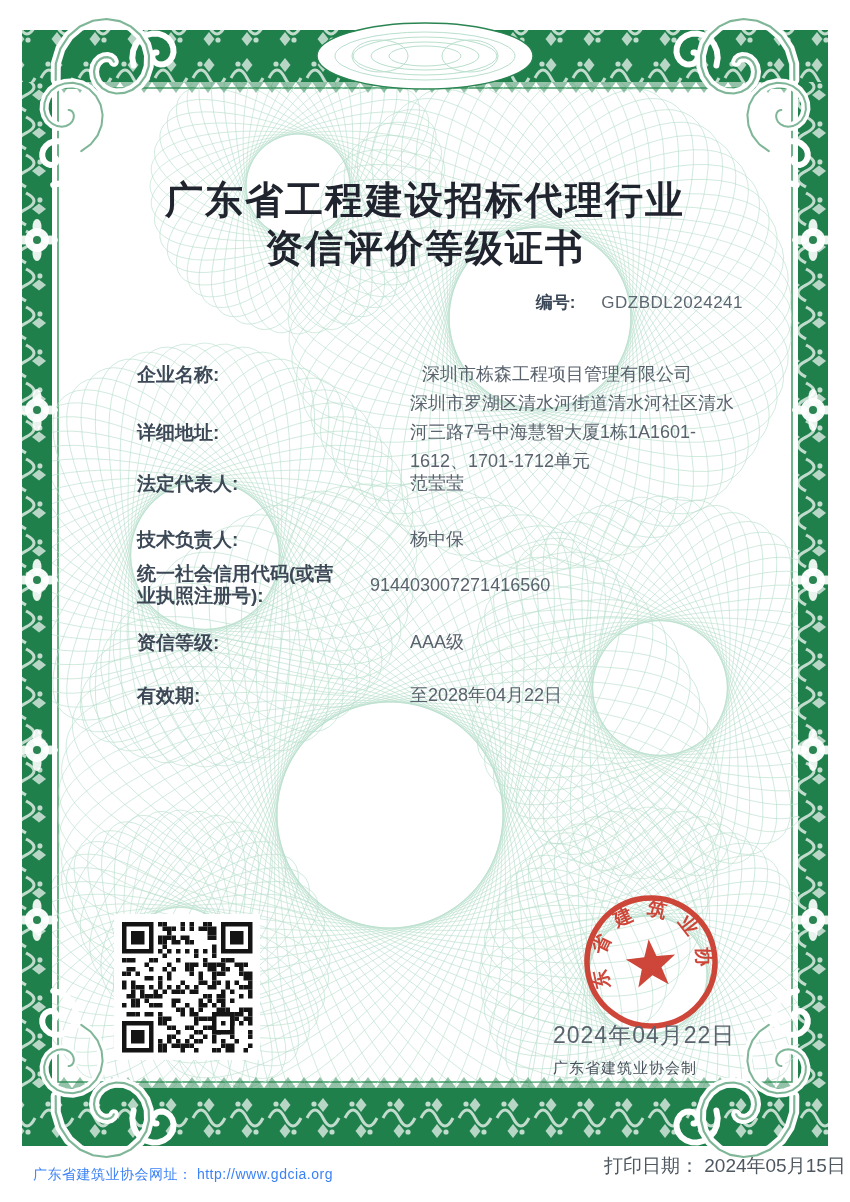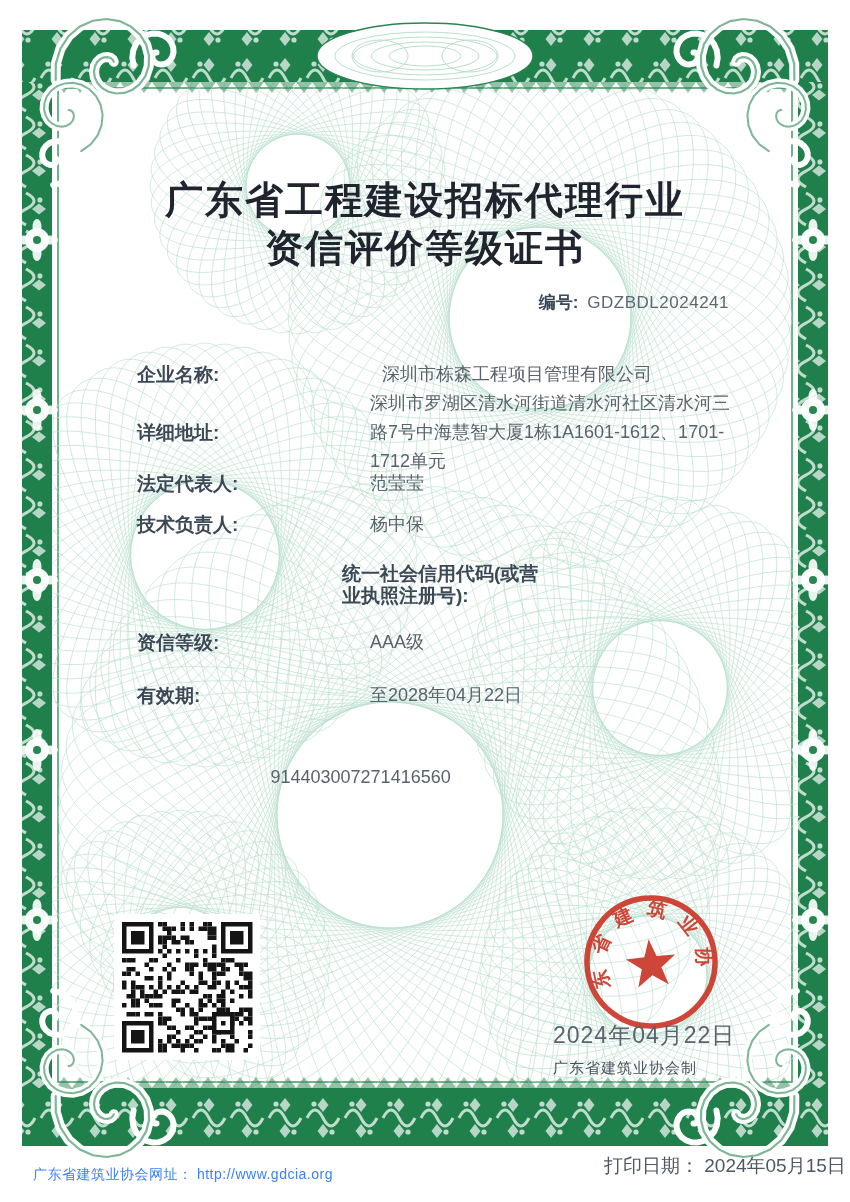--- a/index.html
+++ b/index.html
@@ -8,36 +8,36 @@
     font-family:"Liberation Sans","DejaVu Sans",sans-serif;overflow:hidden;
   }
   #deco-svg{position:absolute;left:0;top:0;z-index:1;}
   .content{position:absolute;left:0;top:0;width:850px;height:1202px;z-index:2;}
 
   .cert-title{
     position:absolute;left:52px;top:176px;width:746px;text-align:center;
     font-size:38px;line-height:48px;font-weight:bold;color:#20242e;letter-spacing:2px;
   }
   .serial-row{
-    position:absolute;top:291px;right:121px;display:flex;align-items:baseline;gap:9px;
+    position:absolute;top:291px;right:107px;display:flex;align-items:baseline;gap:26px;
     font-size:17px;
   }
   .serial-label{font-weight:bold;color:#3a4757;}
   .serial-value{color:#5d6772;letter-spacing:0.5px;}
 
   .field-row{position:absolute;left:137px;display:flex;align-items:center;width:610px;}
   .field-label{
     width:233px;flex:0 0 233px;font-size:19px;line-height:22px;font-weight:bold;color:#3d4857;
   }
   .field-label.narrow{width:200px;flex:0 0 200px;}
   .field-label.narrow + .field-value{margin-left:33px;}
-  .field-value{width:376px;font-size:18px;line-height:29px;color:#59626d;}
-
-  .r1{top:360px;gap:12px;} .r2{top:389px;} .r3{top:469px;} .r4{top:510px;}
-  .r5{top:563px;flex-direction:column;} .r6{top:628px;} .r7{top:681px;}
+  .field-value{width:376px;font-size:18px;line-height:29px;color:#59626d;margin-left:40px;}
+
+  .r1{top:360px;gap:12px;} .r2{top:389px;} .r3{top:469px;} .r4{top:525px;}
+  .r5{top:563px;} .r6{top:628px;} .r7{top:681px;}
 
   .issue-block{position:absolute;left:553px;top:1020px;width:200px;text-align:left;}
   .issue-date{font-size:23px;color:#5a636e;letter-spacing:1px;}
   .issuer{margin-top:8px;font-size:15px;color:#47515c;letter-spacing:1px;}
 
   .footer-site{
     position:absolute;left:33px;top:1166px;font-size:14px;color:#3b82f6;letter-spacing:0.5px;
   }
   .footer-print{
     position:absolute;left:604px;top:1153px;font-size:19px;color:#4f5860;

